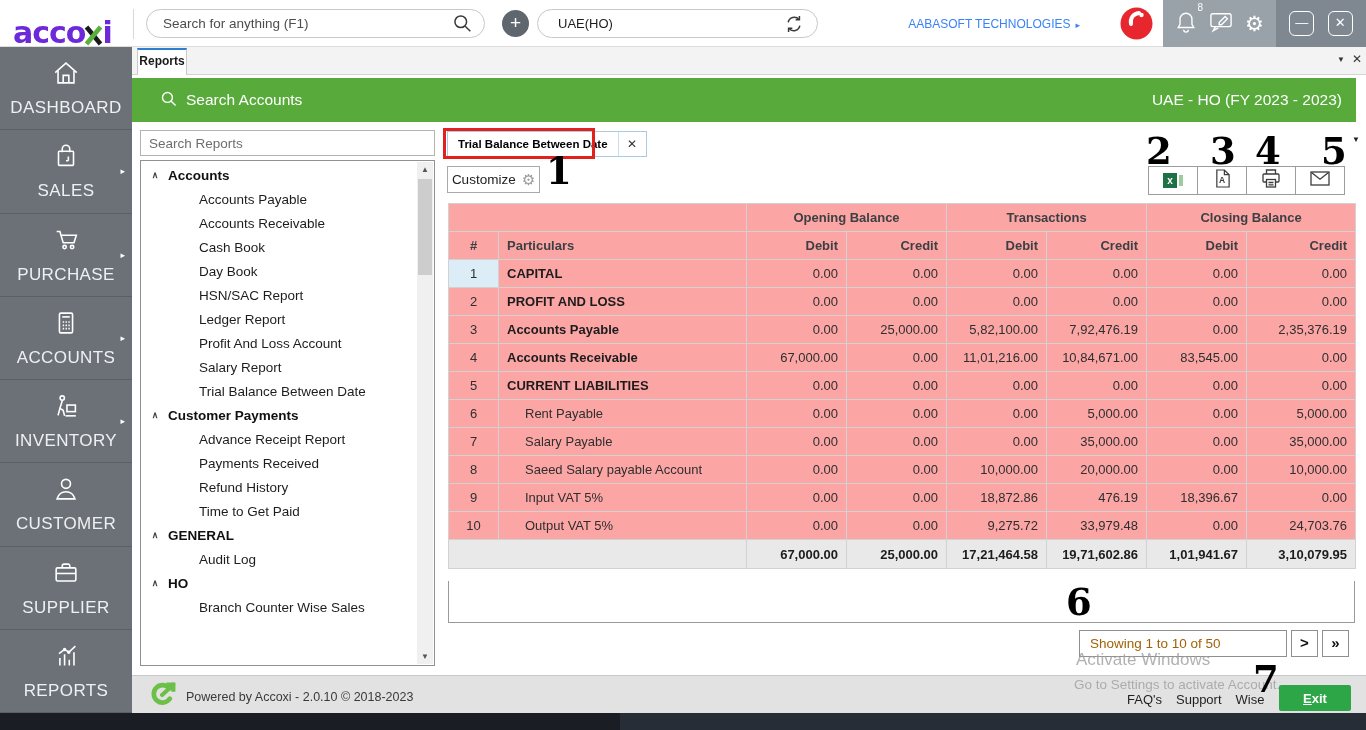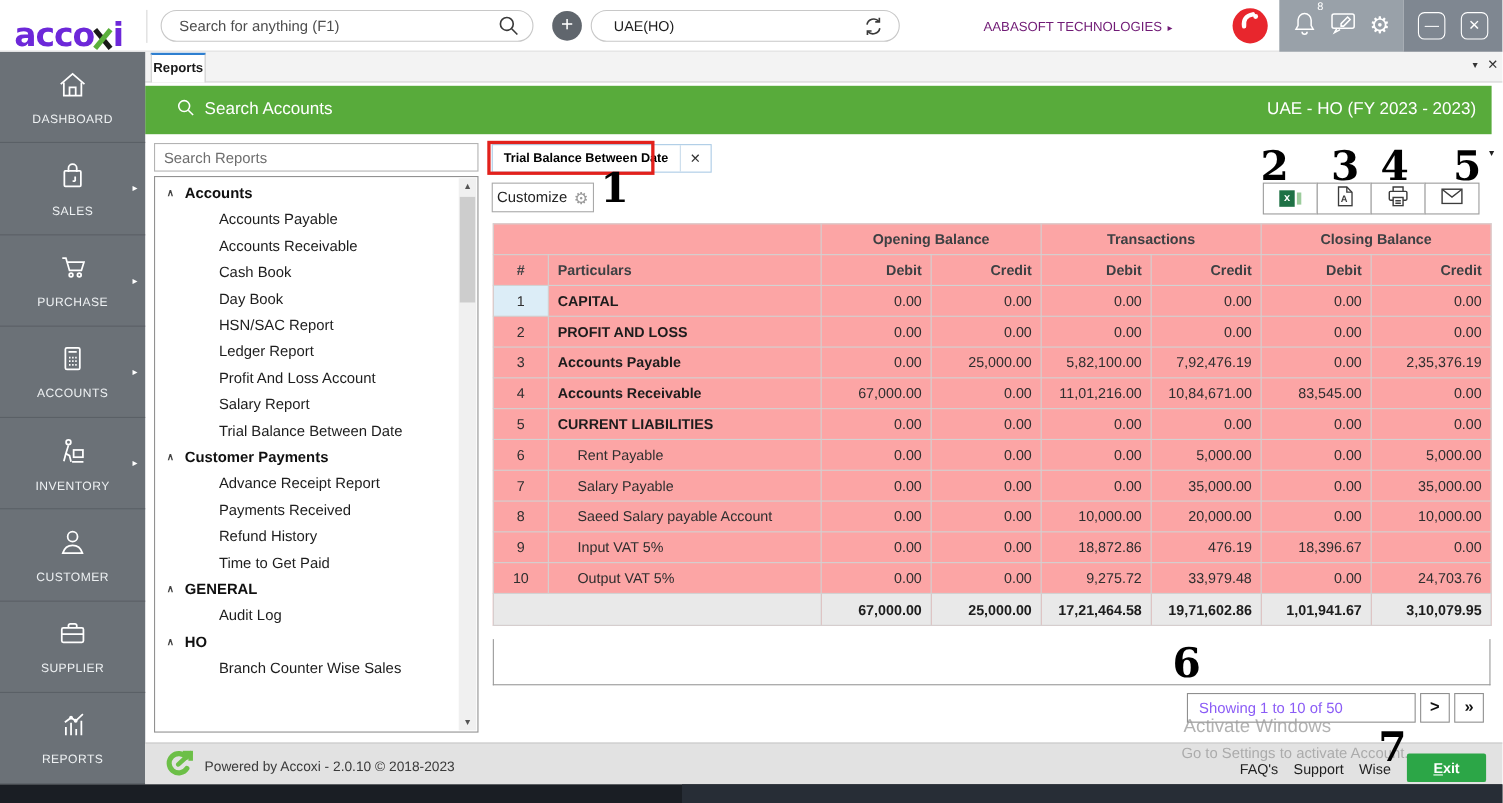--- a/index.html
+++ b/index.html
@@ -12,40 +12,40 @@
 .logo{left:13px;top:15px;font-family:"DejaVu Sans",sans-serif;font-weight:bold;font-size:30px;color:#6d28d9;letter-spacing:-1px;display:flex;align-items:center}
 .logo svg{margin:4px -1px 0}
 .logo-div{left:133px;top:9px;width:1px;height:30px;background:#d8d8d8}
 .search-pill{left:146px;top:9px;width:339px;height:29px;border:1px solid #c8c8c8;border-radius:15px;font-size:13.5px;color:#333;padding:0 36px 0 16px;outline:none;background:#fff}
 .search-pill::placeholder{color:#4d4d4d}
 .tp-search-icon{left:452px;top:13px}
 .plus-btn{left:502px;top:10px;width:27px;height:27px;border-radius:50%;background:#60666d;color:#fff;font-size:19px;line-height:25px;text-align:center}
 .branch-pill{left:537px;top:9px;width:281px;height:29px;border:1px solid #c8c8c8;border-radius:15px;background:#fff}
 .branch-label{position:absolute;left:20px;top:6px;font-size:13px;color:#1d1d1d}
 .sync-icon{position:absolute;right:13px;top:4px}
-.company{left:880px;top:17px;width:200px;text-align:center;font-size:12px;color:#701a75;white-space:nowrap}
+.company{left:880px;top:17px;width:200px;text-align:right;font-size:12px;color:#3b82f6;white-space:nowrap}
 .company .ca{font-size:9px;margin-left:5px}
 .avatar{left:1119px;top:6px}
 .iconstrip{left:1163px;top:0;width:113px;height:47px;background:#99a1a9;display:flex;align-items:center;justify-content:space-evenly}
 .iconstrip .ic{position:relative;color:#fff}
 .bell-badge{position:absolute;top:-8px;right:-6px;font-size:10px;color:#fff}
 .gear-glyph{font-size:21px;line-height:1;color:#fff}
 .winctrl{left:1276px;top:0;width:90px;height:47px;background:#7f8791;display:flex;align-items:center;justify-content:space-evenly}
 .wbtn{width:25px;height:25px;border:1.5px solid #fff;border-radius:6px;color:#fff;text-align:center;font-size:13px;line-height:21px}
 
 
 .tabstrip{left:132px;top:47px;width:1234px;height:28px;background:#f3f3f3;border-bottom:1px solid #d4d4d4;z-index:4}
 .reports-tab{left:137px;top:48px;width:50px;height:27px;background:#fff;border:1px solid #c9c9c9;border-top:2px solid #2e7fd0;border-bottom:none;font-size:12px;font-weight:bold;color:#1a1a1a;text-align:center;line-height:23px;z-index:5}
 .ts-caret{left:1337px;top:55px;font-size:8px;color:#333;z-index:5}
 .ts-close{left:1352px;top:52px;font-size:12px;color:#333;z-index:5}
 
 
 .sidebar{left:0;top:47px;width:132px;height:666px;background:#6b7177;display:flex;flex-direction:column;z-index:6}
 .sb-item{flex:1;position:relative;display:flex;flex-direction:column;align-items:center;justify-content:center;border-bottom:1px solid #5a6066}
-.sb-label{margin-top:6px;font-size:11px;letter-spacing:.4px;color:#eef1f3}
+.sb-label{margin-top:6px;font-size:17px;letter-spacing:.4px;color:#eef1f3}
 .sb-arrow{position:absolute;right:7px;top:50%;transform:translateY(-50%);color:#fff;font-size:9px}
 
 
 .greenbar{left:132px;top:78px;width:1224px;height:44px;background:#58ab3b;display:flex;align-items:center;justify-content:space-between;padding:0 14px 0 28px;color:#fff;z-index:3}
 .gb-left{display:flex;align-items:center;gap:9px;font-size:15.5px}
 .gb-right{font-size:15.5px}
 
 
 .rp-search{left:140px;top:130px;width:295px;height:26px;border:1px solid #b3b3b3;font-size:13.5px;color:#333;padding-left:8px;outline:none}
 .rp-search::placeholder{color:#6e6e6e}
@@ -83,21 +83,21 @@
 .gb{border-left:1px solid #959595 !important}
 .cC{text-align:center}.cL{text-align:left}.cR{text-align:right}
 td.sel{background:#dcedf7;border-bottom:2px solid #68a7d8}
 .b td, td.b{font-weight:bold;color:#1c1c1c}
 .ind{padding-left:26px !important}
 tr.totals td{background:#e9e9e9;font-weight:bold;color:#1c1c1c;height:29px}
 .emptybox{left:448px;top:581px;width:907px;height:42px;border-left:1px solid #9a9a9a;border-right:1px solid #9a9a9a;border-bottom:1px solid #9a9a9a;background:#fff}
 
 
 .pagination{left:1079px;top:630px;display:flex;gap:4px;z-index:2}
-.pg-info{width:208px;height:27px;border:1px solid #8f8f8f;background:#fff;font-size:13.5px;line-height:25px;padding-left:10px;color:#8b5cf6}
+.pg-info{width:208px;height:27px;border:1px solid #8f8f8f;background:#fff;font-size:13.5px;line-height:25px;padding-left:10px;color:#a16207}
 .pg-btn{width:27px;height:27px;border:1px solid #8f8f8f;background:#fff;text-align:center;line-height:24px;font-weight:bold;font-size:15px;color:#111}
 .wm1{left:1076px;top:650px;font-size:17px;color:#9e9e9e;opacity:.8;z-index:40}
 .wm2{left:1074px;top:677px;font-size:13.5px;color:#9e9e9e;opacity:.8;z-index:40}
 
 
 .footer{left:132px;top:675px;width:1234px;height:38px;background:#e2e2e2;border-top:1px solid #c9c9c9;z-index:20}
 .f-logo{position:absolute;left:18px;top:6px}
 .f-text{position:absolute;left:54px;top:14px;font-size:12.5px;color:#3a3a3a}
 .f-links{position:absolute;left:995px;top:16px;display:flex;gap:14px;font-size:13px;color:#1f1f1f}
 .exit{position:absolute;left:1147px;top:9px;width:72px;height:26px;background:#2ca647;color:#fff;font-size:13px;font-weight:bold;display:flex;align-items:center;justify-content:center;border-radius:2px}

